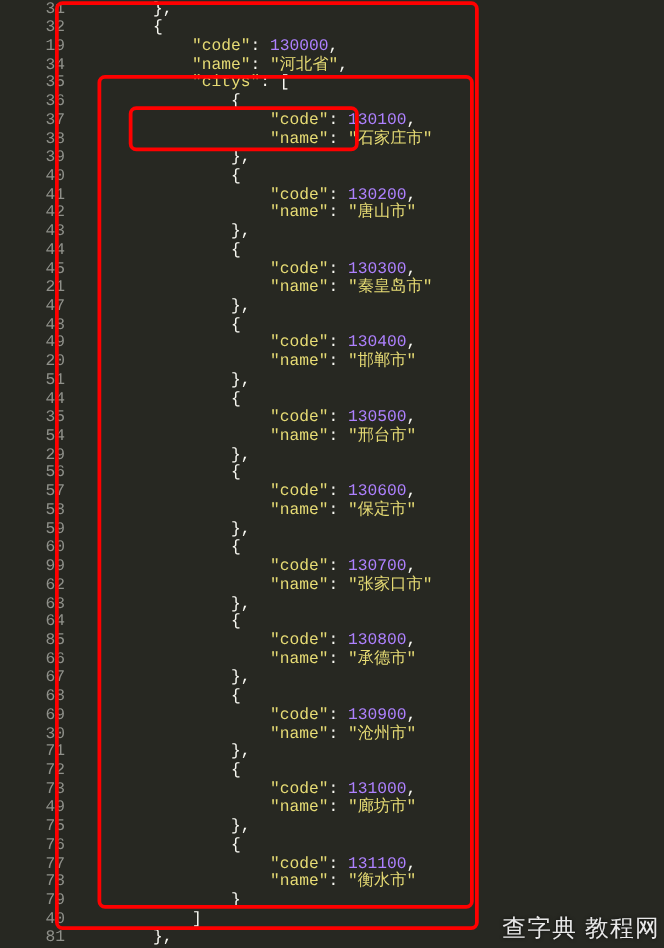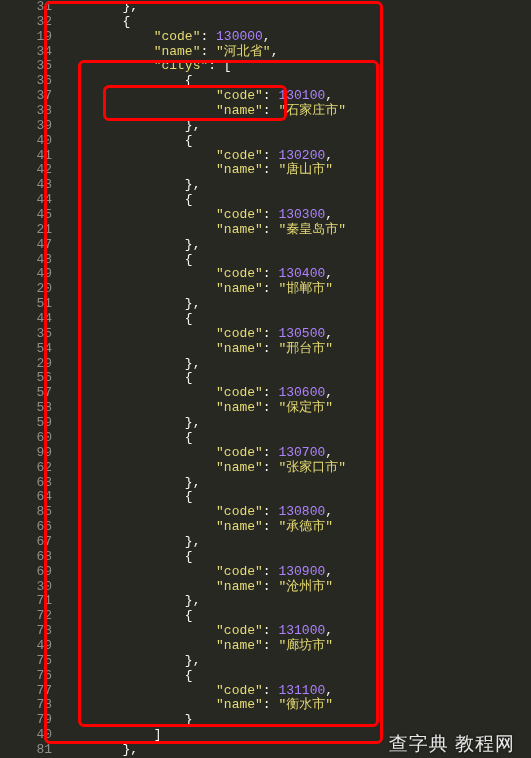--- a/index.html
+++ b/index.html
@@ -56,21 +56,21 @@
   height: 667px;
 }
 .box-inner {
   left: 103px;
   top: 85px;
   width: 184px;
   height: 36px;
 }
 .watermark {
   position: absolute;
-  right: 16px;
+  right: 3px;
   bottom: 6px;
   color: #e8e8e8;
   text-align: right;
   font-family: 'Microsoft YaHei', sans-serif;
   pointer-events: none;
 }
 .wm-main { font-size: 19px; letter-spacing: 1px; text-shadow: 0 0 3px rgba(0,0,0,0.7); }
 .wm-sub { font-size: 10px; color: #d0d0d0; margin-top: -2px; }
 </style>
 </head>

